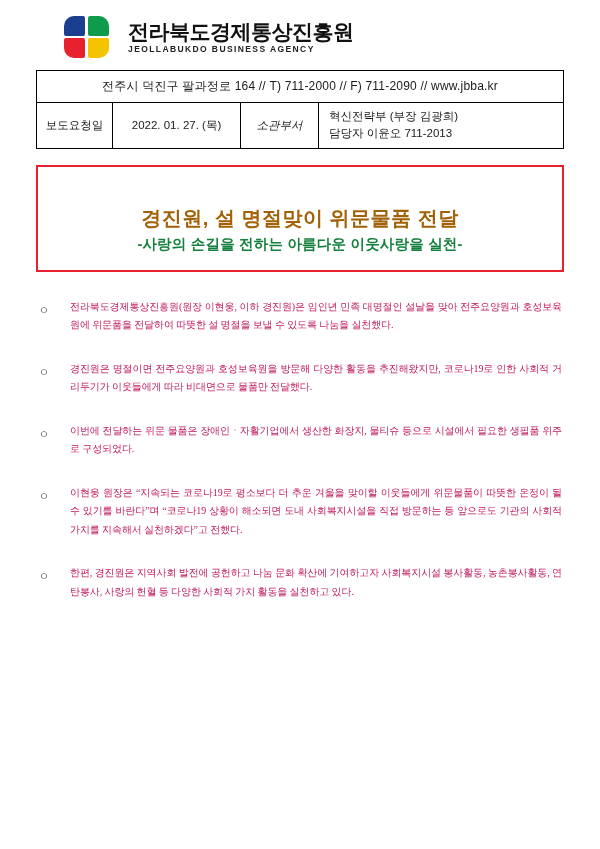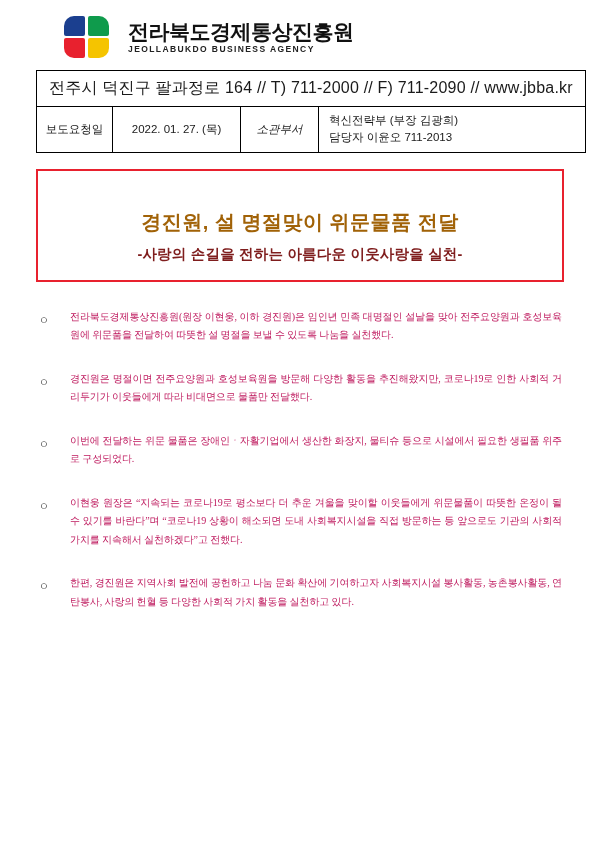--- a/index.html
+++ b/index.html
@@ -70,23 +70,23 @@
   }
   .info-table td {
     border: 1px solid #000;
     text-align: center;
     vertical-align: middle;
     font-size: 11.5px;
     padding: 5px 2px;
     white-space: nowrap;
   }
   .info-table .addr-row td {
-    font-size: 16px;
+    font-size: 12px;
     letter-spacing: 0.2px;
-    padding: 7px 12px;
+    padding: 7px 2px;
   }
   .info-table .lbl { width: 76px; }
   .info-table .date { width: 128px; }
   .info-table .dept-lbl { width: 78px; font-style: italic; }
   .info-table .dept-val {
     text-align: left;
     padding-left: 10px;
     line-height: 1.5;
     margin-left: 20px;
   }
@@ -104,22 +104,22 @@
     font-size: 20px;
     font-weight: bold;
     color: #a16207;
     letter-spacing: 0.5px;
     margin-top: 24px;
   }
   .title-sub {
     font-family: "Liberation Sans", sans-serif;
     font-size: 14.5px;
     font-weight: bold;
-    color: #7f1d1d;
-    margin-top: 9px;
+    color: #15803d;
+    margin-top: 3px;
     letter-spacing: 0.2px;
   }
 
   
   .body-list {
     margin-top: 26px;
   }
   .para {
     display: flex;
     align-items: flex-start;

